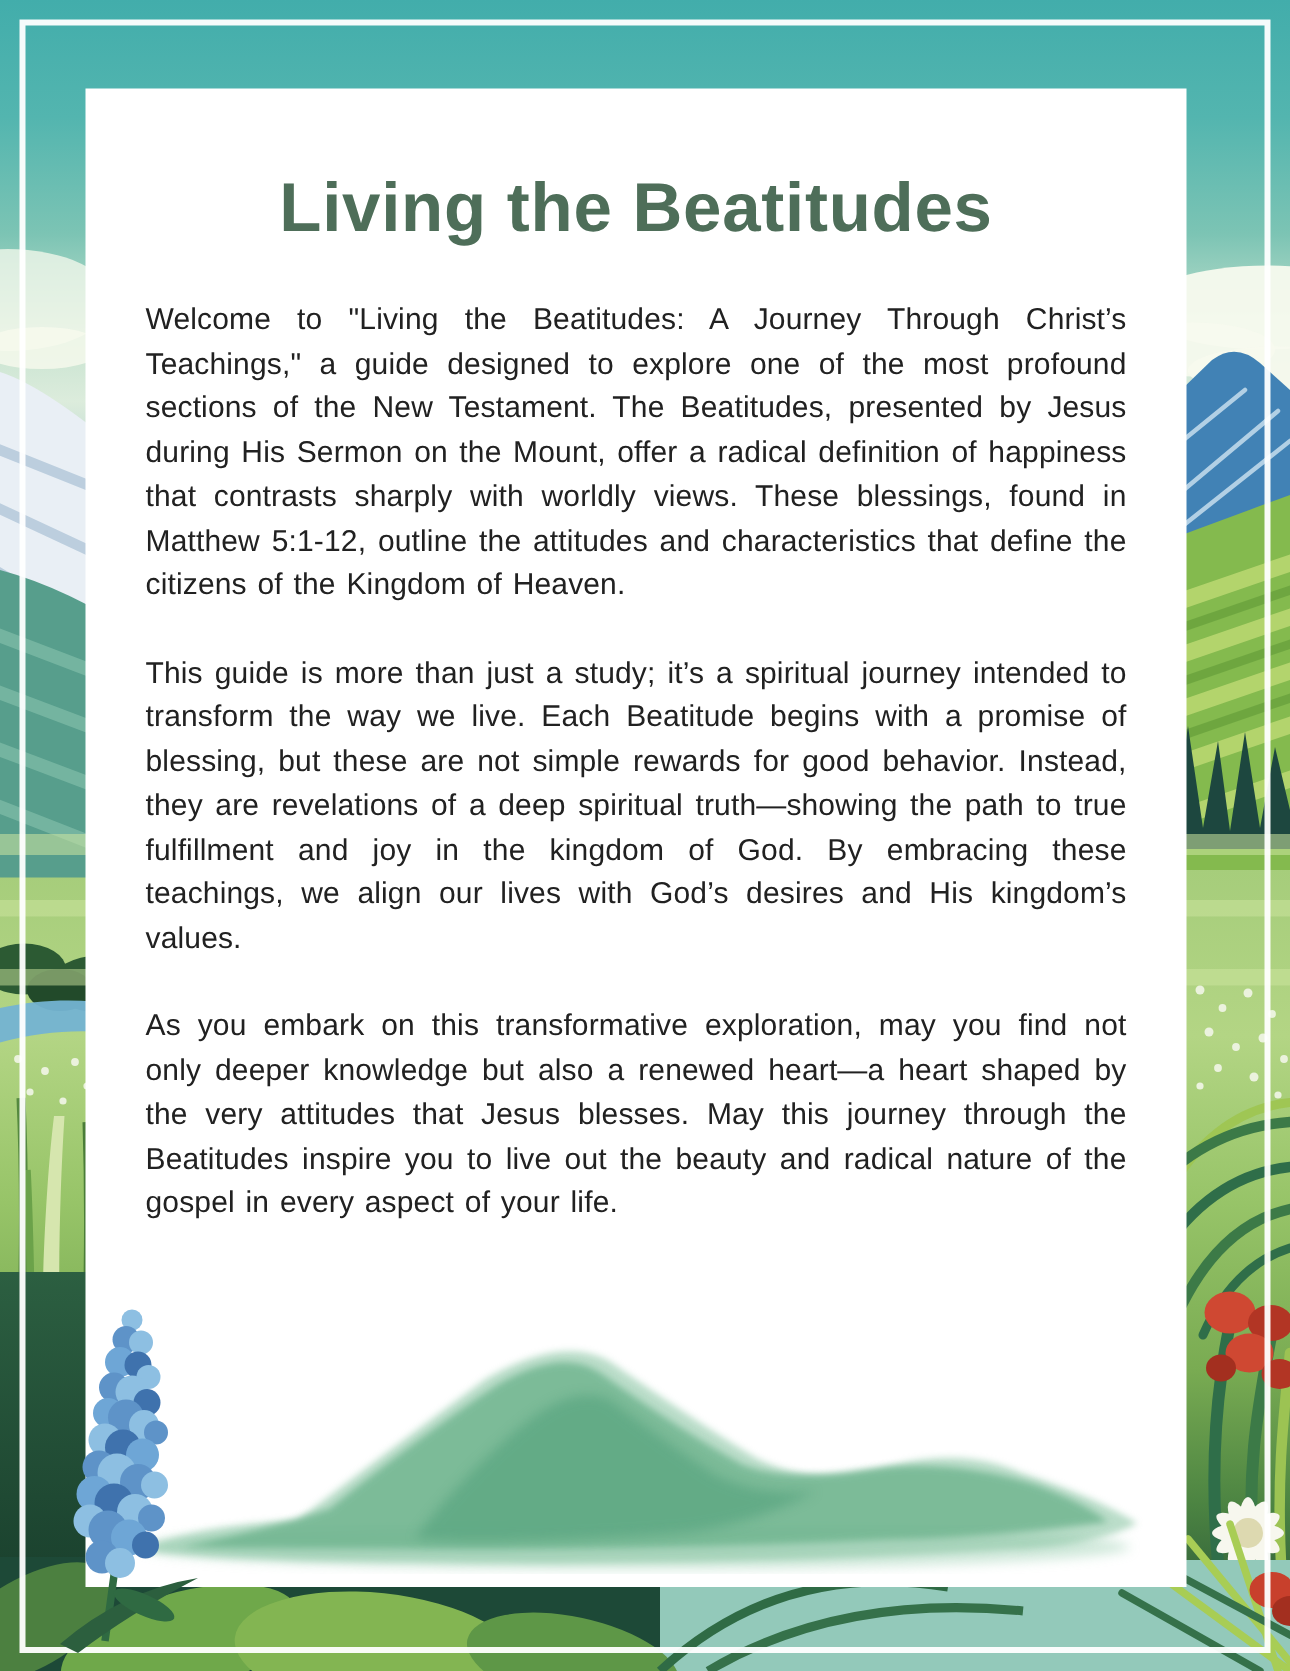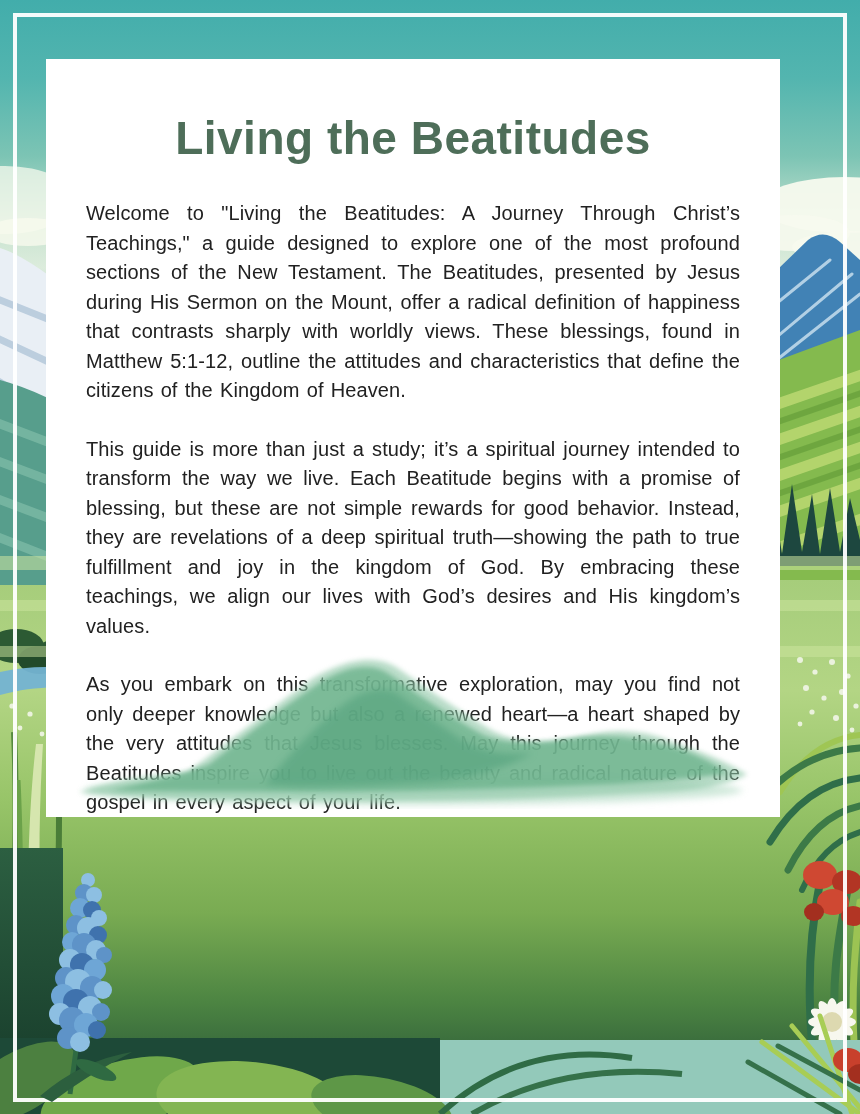--- a/index.html
+++ b/index.html
@@ -25,22 +25,22 @@
     position: absolute;
     left: 13px; top: 13px;
     width: 834px; height: 1089px;
     box-sizing: border-box;
     border: 4px solid rgba(255,255,255,0.95);
     pointer-events: none;
   }
   
   .card {
     position: absolute;
-    left: 46px; top: 59px;
-    width: 734px; height: 758px;
+    left: 57px; top: 59px;
+    width: 734px; height: 999px;
     background: #ffffff;
     box-sizing: border-box;
     padding: 50px 40px 12px 40px;
   }
   .title {
     margin: 0;
     text-align: center;
     font-size: 46px;
     line-height: 58px;
     font-weight: 700;

